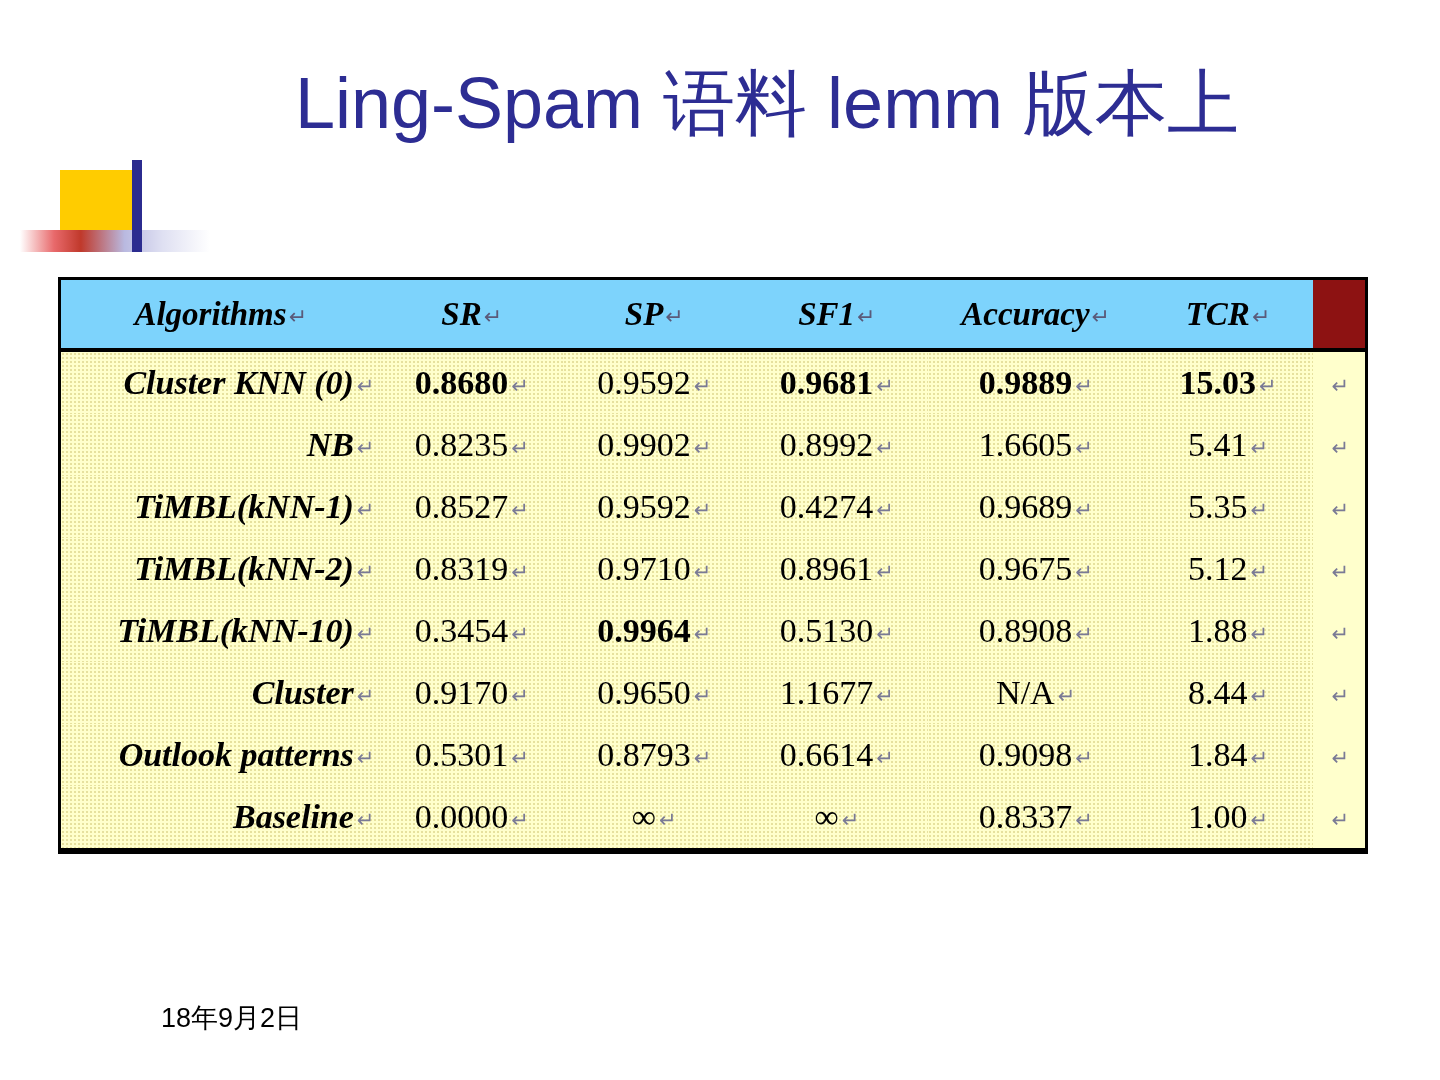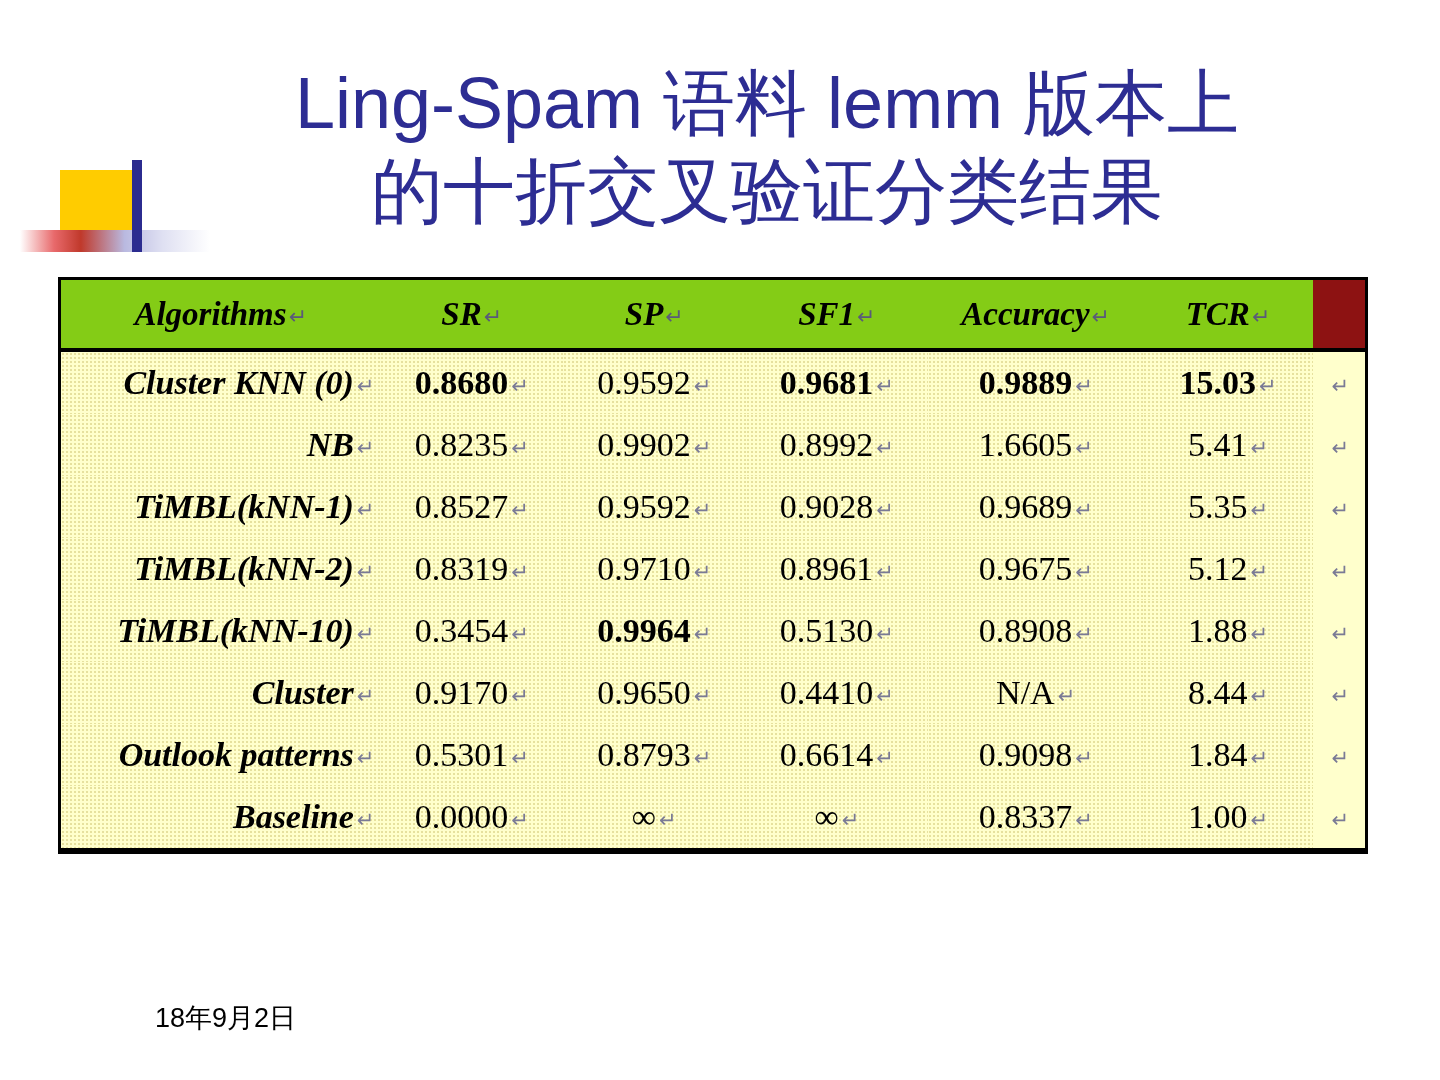--- a/index.html
+++ b/index.html
@@ -79,21 +79,21 @@
   table.results {
     border-collapse: collapse;
     width: 100%;
     table-layout: fixed;
   }
   table.results th, table.results td {
     padding: 0;
     margin: 0;
   }
   thead tr {
-    background: #84cc16;
+    background: #7dd3fc;
   }
   thead th {
     color: #000000;
     font-family: "Liberation Serif", serif;
     font-style: italic;
     font-weight: bold;
     font-size: 33px;
     height: 68px;
     text-align: center;
     vertical-align: middle;
@@ -149,39 +149,38 @@
   td.endcol, th.endcol {
     background: #ffffcc;
   }
   thead th.endcol {
     background: #8d1212;
   }
 
   
   .footer-date {
     position: absolute;
-    left: 155px;
+    left: 161px;
     top: 1000px;
     font-size: 27px;
     color: #000000;
     font-family: "Liberation Sans", sans-serif;
   }
 </style>
 </head>
 <body>
 
 <div class="logo-block">
   <div class="logo-yellow"></div>
   <div class="logo-bar"></div>
   <div class="logo-vline"></div>
 </div>
 
 <div class="title">
   <span class="line1">Ling-Spam 语料 lemm 版本上</span>
-  <span class="line2">的十折交叉验证分类结果</span>
 </div>
 
 <div class="table-wrap">
   <table class="results">
     <thead>
       <tr>
         <th class="col-algo"><span>Algorithms</span><span class="pil">↵</span></th>
         <th class="col-num"><span>SR</span><span class="pil">↵</span></th>
         <th class="col-num"><span>SP</span><span class="pil">↵</span></th>
         <th class="col-num"><span>SF1</span><span class="pil">↵</span></th>
@@ -206,21 +205,21 @@
           <td class="col-num"><span>0.9902</span><span class="pil">↵</span></td>
           <td class="col-num"><span>0.8992</span><span class="pil">↵</span></td>
           <td class="col-acc"><span>1.6605</span><span class="pil">↵</span></td>
           <td class="col-tcr"><span>5.41</span><span class="pil">↵</span></td>
           <td class="col-end endcol"><span class="pil">↵</span></td>
         </tr>
         <tr>
           <td class="algo col-algo bold"><span>TiMBL(kNN-1)</span><span class="pil">↵</span></td>
           <td class="col-num"><span>0.8527</span><span class="pil">↵</span></td>
           <td class="col-num"><span>0.9592</span><span class="pil">↵</span></td>
-          <td class="col-num"><span>0.9028</span><span class="pil">↵</span></td>
+          <td class="col-num"><span>0.4274</span><span class="pil">↵</span></td>
           <td class="col-acc"><span>0.9689</span><span class="pil">↵</span></td>
           <td class="col-tcr"><span>5.35</span><span class="pil">↵</span></td>
           <td class="col-end endcol"><span class="pil">↵</span></td>
         </tr>
         <tr>
           <td class="algo col-algo bold"><span>TiMBL(kNN-2)</span><span class="pil">↵</span></td>
           <td class="col-num"><span>0.8319</span><span class="pil">↵</span></td>
           <td class="col-num"><span>0.9710</span><span class="pil">↵</span></td>
           <td class="col-num"><span>0.8961</span><span class="pil">↵</span></td>
           <td class="col-acc"><span>0.9675</span><span class="pil">↵</span></td>
@@ -233,21 +232,21 @@
           <td class="col-num bold"><span>0.9964</span><span class="pil">↵</span></td>
           <td class="col-num"><span>0.5130</span><span class="pil">↵</span></td>
           <td class="col-acc"><span>0.8908</span><span class="pil">↵</span></td>
           <td class="col-tcr"><span>1.88</span><span class="pil">↵</span></td>
           <td class="col-end endcol"><span class="pil">↵</span></td>
         </tr>
         <tr>
           <td class="algo col-algo bold"><span>Cluster</span><span class="pil">↵</span></td>
           <td class="col-num"><span>0.9170</span><span class="pil">↵</span></td>
           <td class="col-num"><span>0.9650</span><span class="pil">↵</span></td>
-          <td class="col-num"><span>0.4410</span><span class="pil">↵</span></td>
+          <td class="col-num"><span>1.1677</span><span class="pil">↵</span></td>
           <td class="col-acc"><span>N/A</span><span class="pil">↵</span></td>
           <td class="col-tcr"><span>8.44</span><span class="pil">↵</span></td>
           <td class="col-end endcol"><span class="pil">↵</span></td>
         </tr>
         <tr>
           <td class="algo col-algo bold"><span>Outlook patterns</span><span class="pil">↵</span></td>
           <td class="col-num"><span>0.5301</span><span class="pil">↵</span></td>
           <td class="col-num"><span>0.8793</span><span class="pil">↵</span></td>
           <td class="col-num"><span>0.6614</span><span class="pil">↵</span></td>
           <td class="col-acc"><span>0.9098</span><span class="pil">↵</span></td>

